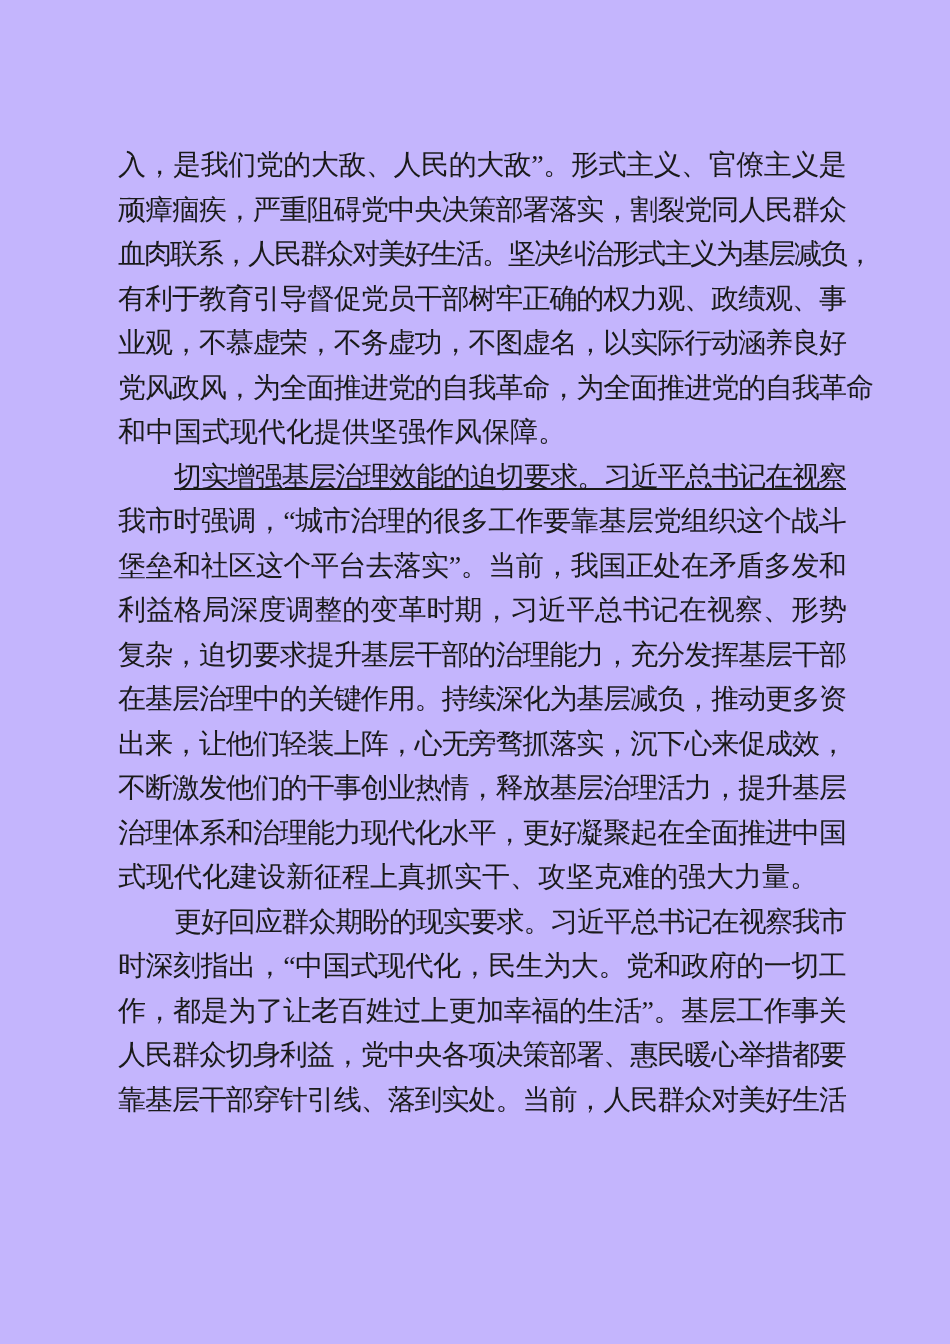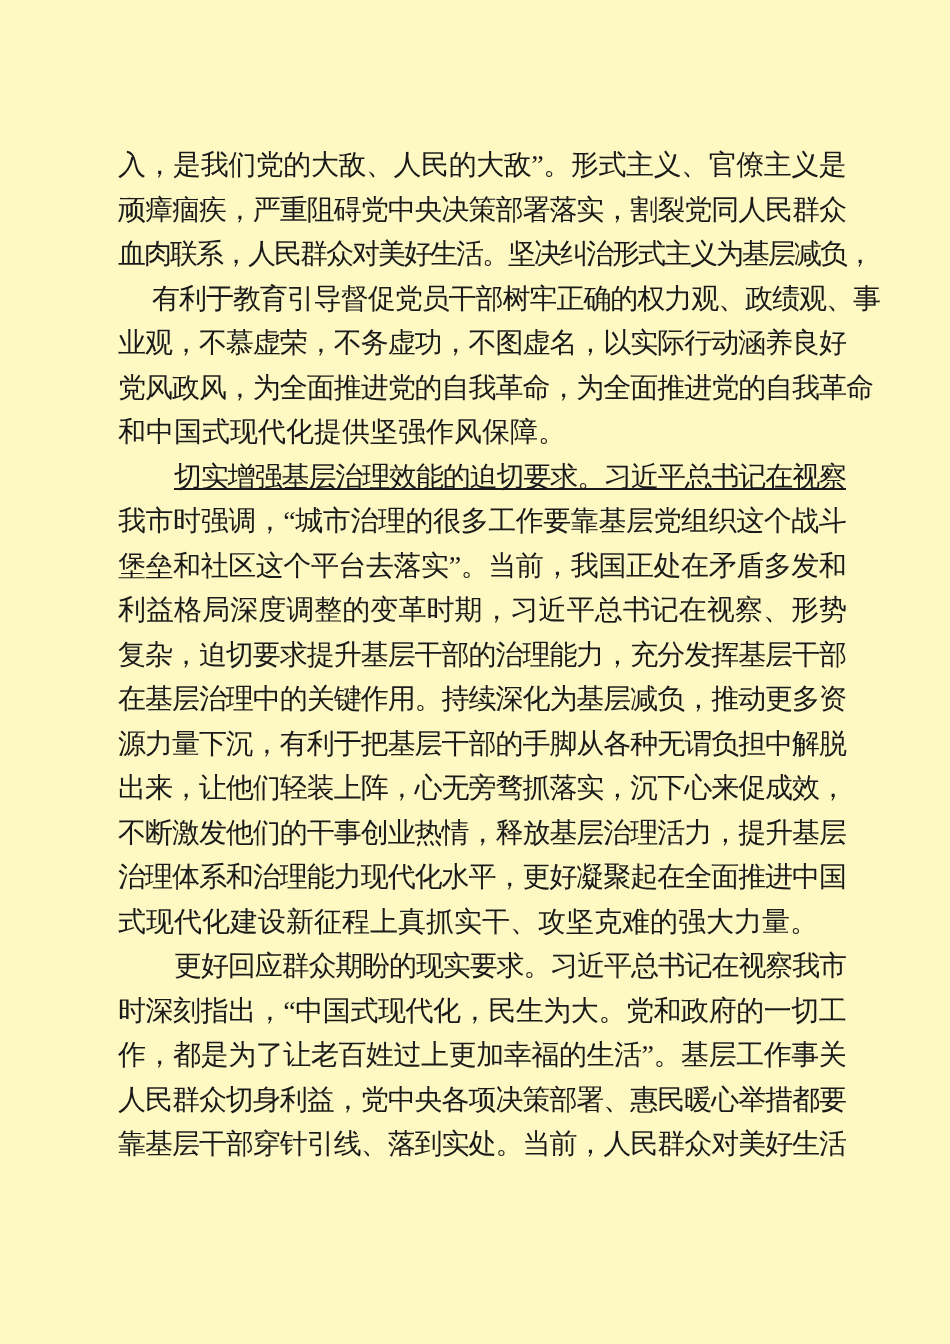--- a/index.html
+++ b/index.html
@@ -4,21 +4,21 @@
 <style>
   html, body {
     margin: 0;
     padding: 0;
     background: #ffffff;
   }
   .page {
     position: relative;
     width: 950px;
     height: 1344px;
-    background: #fef9c3;
+    background: #c4b5fd;
     overflow: hidden;
   }
   .doc-body {
     position: absolute;
     top: 143px;
     left: 118px;
     width: 728px;
   }
   .paragraph {
     margin: 0;
@@ -45,33 +45,32 @@
 </style>
 </head>
 <body>
 
 <div class="page">
   <div class="doc-body">
       <div class="paragraph">
         <div class="line" style="letter-spacing: -0.444444px;">入，是我们党的大敌、人民的大敌”。形式主义、官僚主义是</div>
         <div class="line" style="letter-spacing: -1.03704px;">顽瘴痼疾，严重阻碍党中央决策部署落实，割裂党同人民群众</div>
         <div class="line" style="letter-spacing: -2px;">血肉联系，人民群众对美好生活。坚决纠治形式主义为基层减负，</div>
-        <div class="line" style="letter-spacing: -1.03704px; margin-left: 34px;">有利于教育引导督促党员干部树牢正确的权力观、政绩观、事</div>
+        <div class="line" style="letter-spacing: -1.03704px;">有利于教育引导督促党员干部树牢正确的权力观、政绩观、事</div>
         <div class="line" style="letter-spacing: -1.03704px;">业观，不慕虚荣，不务虚功，不图虚名，以实际行动涵养良好</div>
         <div class="line" style="letter-spacing: -1.03704px;">党风政风，为全面推进党的自我革命，为全面推进党的自我革命</div>
         <div class="line last">和中国式现代化提供坚强作风保障。</div>
       </div>
       <div class="paragraph indent">
         <div class="line" style="letter-spacing: -1.12px; text-decoration: underline;">切实增强基层治理效能的迫切要求。习近平总书记在视察</div>
         <div class="line" style="letter-spacing: -0.444444px;">我市时强调，“城市治理的很多工作要靠基层党组织这个战斗</div>
         <div class="line" style="letter-spacing: -0.444444px;">堡垒和社区这个平台去落实”。当前，我国正处在矛盾多发和</div>
         <div class="line" style="letter-spacing: -1.03704px;">利益格局深度调整的变革时期，习近平总书记在视察、形势</div>
         <div class="line" style="letter-spacing: -1.03704px;">复杂，迫切要求提升基层干部的治理能力，充分发挥基层干部</div>
         <div class="line" style="letter-spacing: -1.03704px;">在基层治理中的关键作用。持续深化为基层减负，推动更多资</div>
-        <div class="line" style="letter-spacing: -1.03704px;">源力量下沉，有利于把基层干部的手脚从各种无谓负担中解脱</div>
         <div class="line" style="letter-spacing: -1.03704px; font-family: Liberation Serif, serif;">出来，让他们轻装上阵，心无旁骛抓落实，沉下心来促成效，</div>
         <div class="line" style="letter-spacing: -1.03704px;">不断激发他们的干事创业热情，释放基层治理活力，提升基层</div>
         <div class="line" style="letter-spacing: -1.03704px;">治理体系和治理能力现代化水平，更好凝聚起在全面推进中国</div>
         <div class="line last">式现代化建设新征程上真抓实干、攻坚克难的强大力量。</div>
       </div>
       <div class="paragraph indent">
         <div class="line" style="letter-spacing: -1.12px;">更好回应群众期盼的现实要求。习近平总书记在视察我市</div>
         <div class="line" style="letter-spacing: -0.444444px;">时深刻指出，“中国式现代化，民生为大。党和政府的一切工</div>
         <div class="line" style="letter-spacing: -0.444444px;">作，都是为了让老百姓过上更加幸福的生活”。基层工作事关</div>
         <div class="line" style="letter-spacing: -1.03704px;">人民群众切身利益，党中央各项决策部署、惠民暖心举措都要</div>

